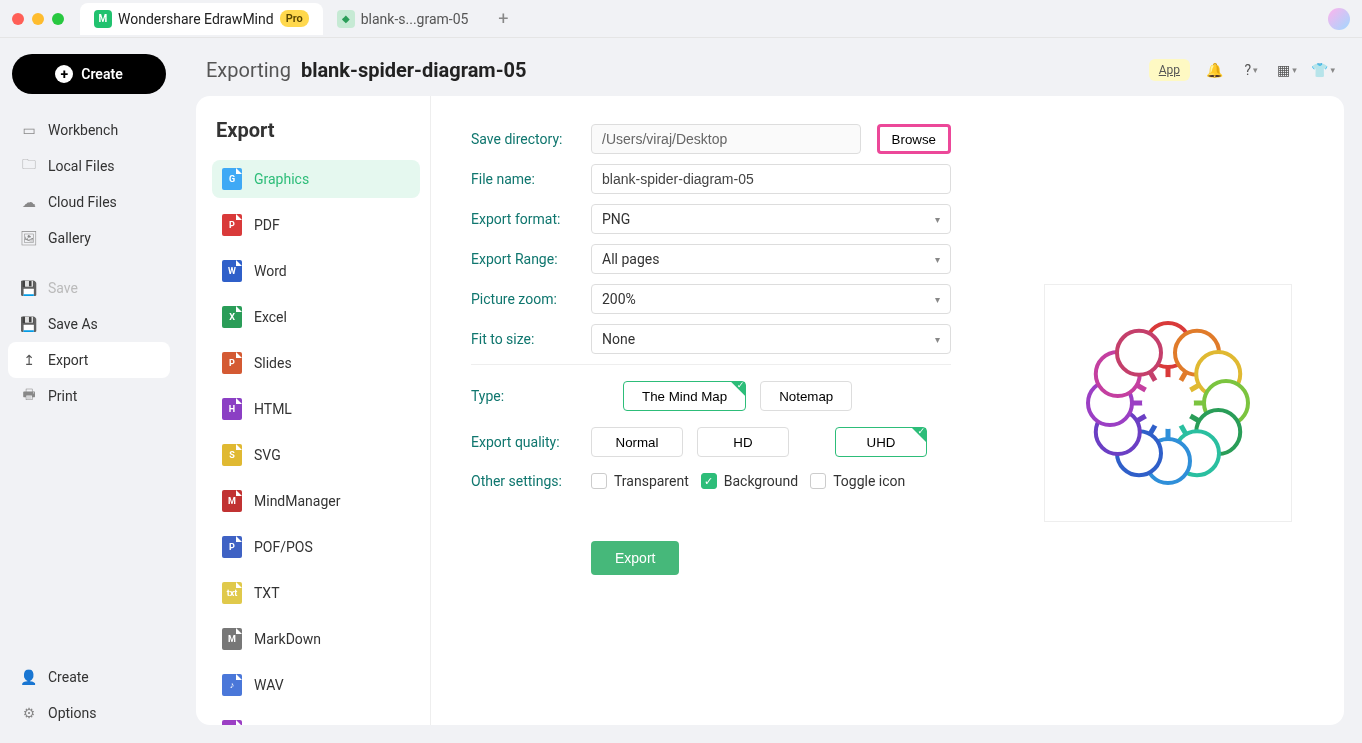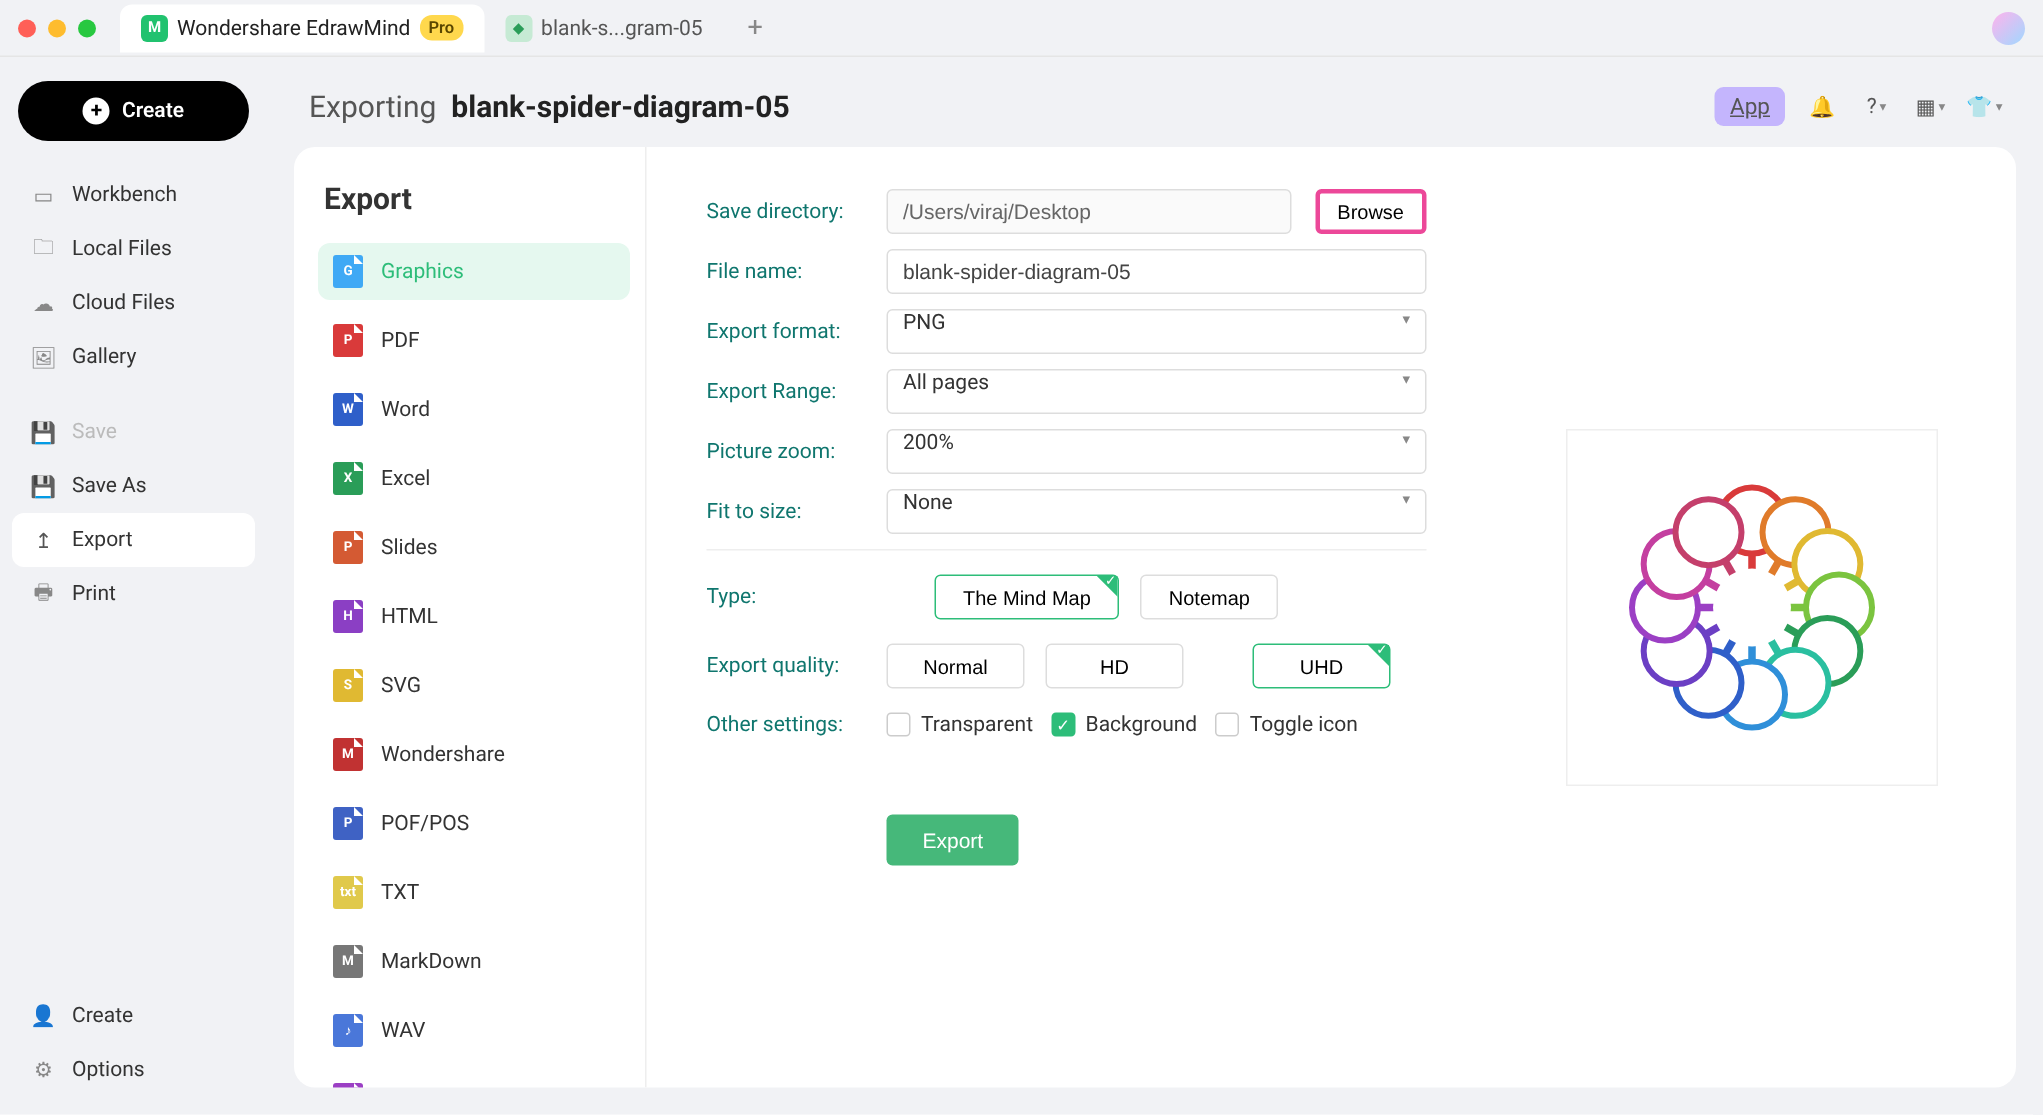--- a/index.html
+++ b/index.html
@@ -35,21 +35,21 @@
 .nav-icon { width: 18px; height: 16px; color:#888; display:flex; align-items:center; justify-content:center; }
 .nav-item.disabled .nav-icon { color:#ccc; }
 .nav-item.active .nav-icon { color: #555; }
 
 
 .main { flex:1; background: #f1f2f5; display:flex; flex-direction:column; }
 .main-header { display:flex; align-items:center; padding: 20px 28px 14px; }
 .main-header .h-title { font-size: 20px; color:#555; }
 .main-header .h-file { font-size: 20px; font-weight: 700; color:#222; margin-left: 10px; }
 .main-header .h-tools { margin-left:auto; display:flex; align-items:center; gap: 14px; color: #555; }
-.app-pill { background:#c4b5fd; padding:4px 10px; border-radius: 6px; font-size:15px; cursor:pointer;text-decoration:underline; }
+.app-pill { background:#fef9c3; padding:4px 10px; border-radius: 6px; font-size:12px; cursor:pointer;text-decoration:underline; }
 .htool { width:22px; height:22px; display:flex; align-items:center; justify-content:center; cursor:pointer; }
 .caret { font-size:9px; color:#888; margin-left:2px; }
 
 
 .content { flex:1; background:#fff; margin: 0 18px 18px 18px; border-radius: 14px; display:flex; overflow:hidden; }
 .export-list { width: 235px; border-right: 1px solid #eee; padding: 22px 10px 20px 16px; }
 .export-list h2 { font-size: 20px; margin-bottom: 18px; padding-left: 4px; }
 .el-items { display:flex; flex-direction:column; gap: 8px; }
 .el-item { display:flex; align-items:center; gap:12px; padding: 8px 10px; border-radius: 8px; cursor:pointer; }
 .el-item.active { background:#e5f8ef; color:#2dbd79; }
@@ -58,21 +58,21 @@
 .file-ico span { color:#fff; font-size:9px; font-weight:700; }
 
 
 .form-area { flex:1; padding: 28px 40px; display:flex; gap: 80px; }
 .form-col { width: 480px; }
 .form-row { display:flex; align-items:center; gap: 16px; margin-bottom: 10px; }
 .form-row > label { width: 104px; color:#0f766e; }
 .text-input { flex:1; border:1px solid #ddd; border-radius:4px; height:30px; padding: 0 10px; font-size:14px; color:#444; background:#fff; }
 .text-input.ro { background:#fafafa; color:#666; }
 .browse-btn { border:3px solid #ec4899; background:#fff; border-radius:4px; height:30px; padding:0 12px; cursor:pointer; }
-.select { flex:1; border:1px solid #ddd; border-radius:4px; height:30px; padding:0 10px; display:flex; align-items:flex-start; justify-content:space-between; cursor:pointer; background:#fff; }
+.select { flex:1; border:1px solid #ddd; border-radius:4px; height:30px; padding:0 10px; display:flex; align-items:center; justify-content:space-between; cursor:pointer; background:#fff; }
 .select .arrow { color:#888; font-size:10px; }
 .divider { height:1px; background:#eee; margin: 8px 0 16px; }
 .btn-group { display:flex; gap: 14px; }
 .toggle-btn { border:1px solid #ddd; background:#fff; border-radius:4px; height:30px; padding:0 18px; cursor:pointer; position:relative; min-width:92px; text-align:center; }
 .toggle-btn.selected { border-color:#2dbd79;margin-left:32px; }
 .toggle-btn.selected::after { content:''; position:absolute; top:0; right:0; width:14px; height:14px; background:#2dbd79; clip-path: polygon(100% 0, 100% 100%, 0 0); }
 .toggle-btn.selected::before { content:'✓'; position:absolute; top:-2px; right:1px; color:#fff; font-size:9px; z-index:1; }
 .check-row { display:flex; align-items:center; gap: 12px; }
 .ck { display:flex; align-items:center; gap:7px; cursor:pointer; }
 .ckbox { width:16px; height:16px; border:1px solid #ccc; border-radius:3px; display:flex; align-items:center; justify-content:center; background:#fff; }
@@ -219,21 +219,21 @@
             <div class="el-item">
               <div class="file-ico" style="background: rgb(224, 185, 50);">
                 <span>S</span>
               </div>
               <span>SVG</span>
             </div>
             <div class="el-item">
               <div class="file-ico" style="background: rgb(193, 50, 50);">
                 <span>M</span>
               </div>
-              <span>Wondershare</span>
+              <span>MindManager</span>
             </div>
             <div class="el-item">
               <div class="file-ico" style="background: rgb(63, 98, 196);">
                 <span>P</span>
               </div>
               <span>POF/POS</span>
             </div>
             <div class="el-item">
               <div class="file-ico" style="background: rgb(224, 201, 75);">
                 <span>txt</span>

